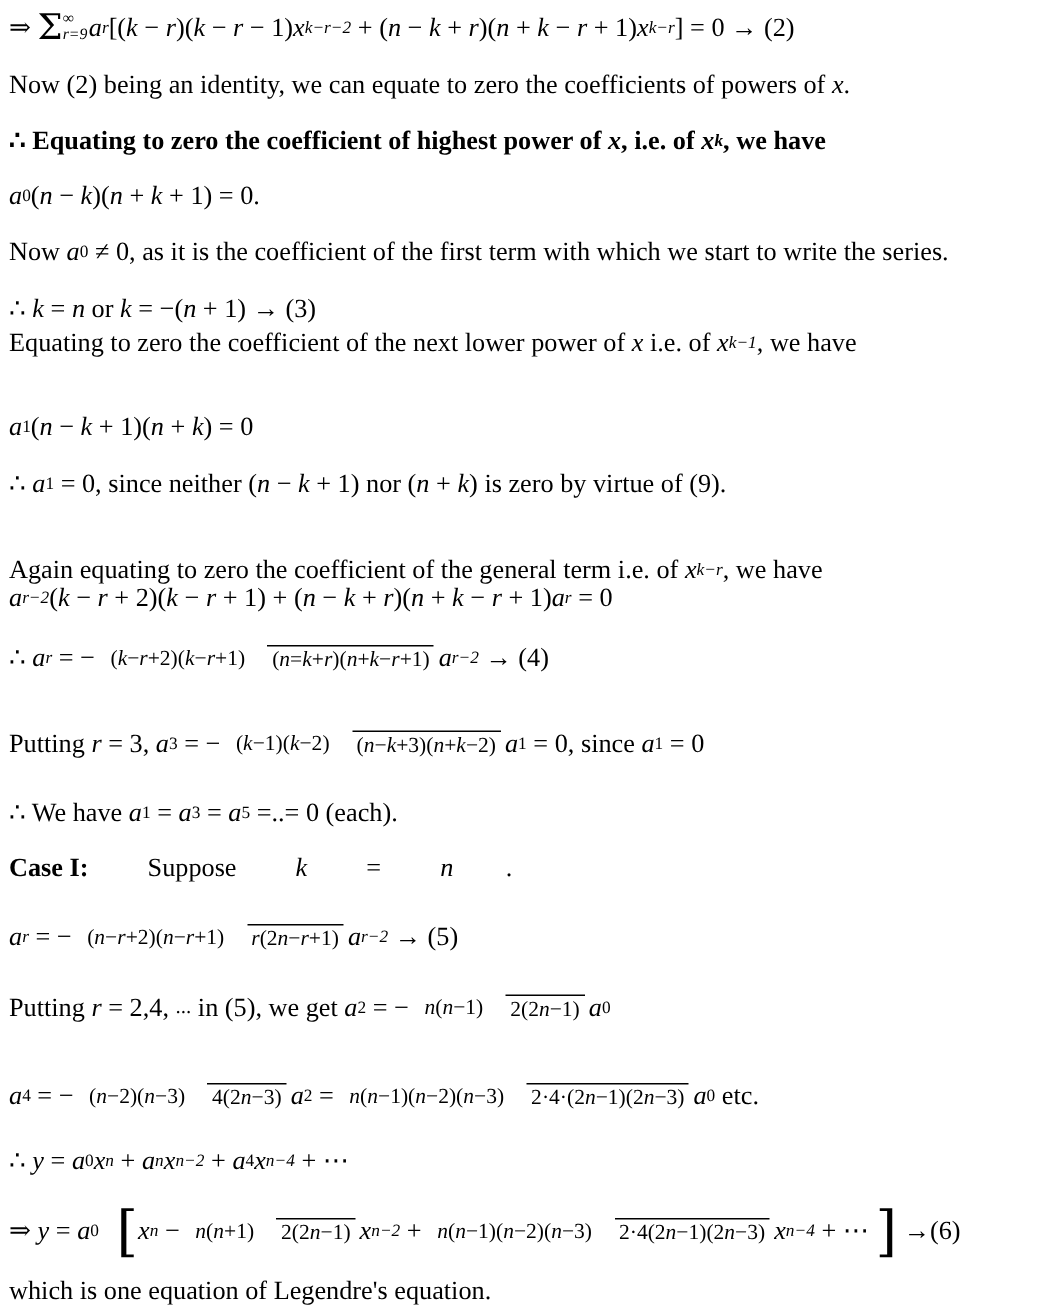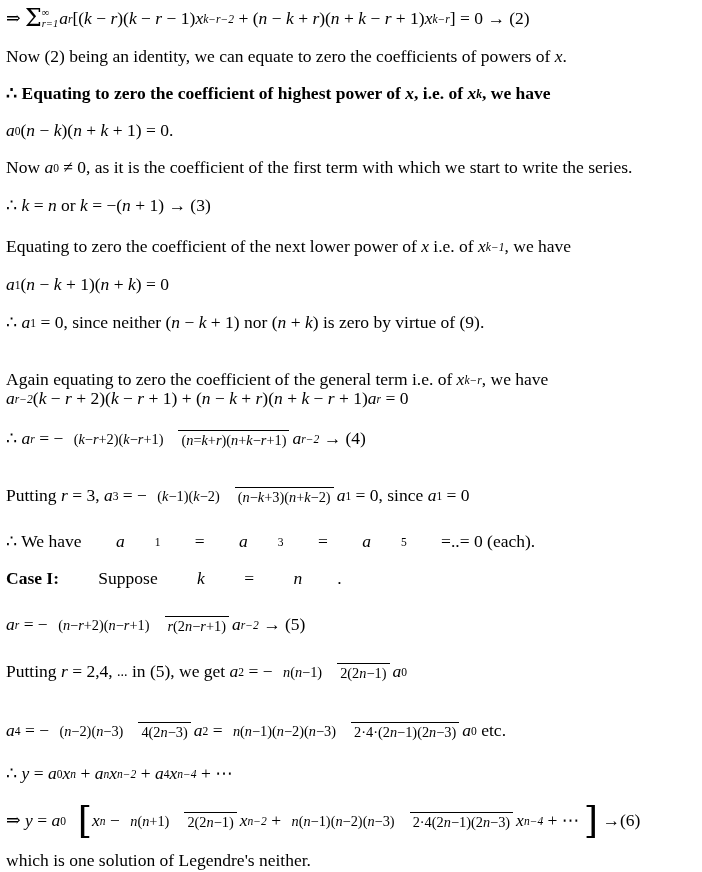--- a/index.html
+++ b/index.html
@@ -103,21 +103,21 @@
 <body>
 
 <div class="page">
 
   <div class="line" style="top:8px;">
     <span class="op">⇒&nbsp;</span>
       <span class="sum">
         <span class="big">Σ</span>
         <span class="lims">
           <span class="top">∞</span>
-          <span class="bot">r=1</span>
+          <span class="bot">r=9</span>
         </span>
       </span>
       <i class="v">a</i>
       <sub class="ix">r</sub>
       <span class="op">[(</span>
       <i class="v">k</i>
       <span class="op">&nbsp;−&nbsp;</span>
       <i class="v">r</i>
       <span class="op">)(</span>
       <i class="v">k</i>
@@ -185,21 +185,21 @@
       <i class="v">k</i>
       <span class="op">&nbsp;=&nbsp;</span>
       <i class="v">n</i>
       <span class="op">&nbsp;or&nbsp;</span>
       <i class="v">k</i>
       <span class="op">&nbsp;=&nbsp;−(</span>
       <i class="v">n</i>
       <span class="op">&nbsp;+&nbsp;1)&nbsp;→&nbsp;(3)</span>
   </div>
 
-  <div class="line" style="top:238px;">
+  <div class="line" style="top:220px;">
     <span class="op">Equating to zero the coefficient of the next lower power of&nbsp;</span>
       <i class="v">x</i>
       <span class="op">&nbsp;i.e. of&nbsp;</span>
       <i class="v">x</i>
       <sup class="ex">k−1</sup>
       <span class="op">, we have</span>
   </div>
 
   <div class="line" style="top:276px;">
     <i class="v">a</i>
@@ -292,21 +292,21 @@
         <span class="den">(<i class="v">n</i>−<i class="v">k</i>+3)(<i class="v">n</i>+<i class="v">k</i>−2)</span>
       </span>
       <i class="v">a</i>
       <sub class="ixn">1</sub>
       <span class="op">&nbsp;=&nbsp;0, since&nbsp;</span>
       <i class="v">a</i>
       <sub class="ixn">1</sub>
       <span class="op">&nbsp;=&nbsp;0</span>
   </div>
 
-  <div class="line" style="top:533px;gap:30px;">
+  <div class="line" style="top:533px;">
     <span class="op">∴ We have&nbsp;</span>
       <i class="v">a</i>
       <sub class="ixn">1</sub>
       <span class="op">&nbsp;=&nbsp;</span>
       <i class="v">a</i>
       <sub class="ixn">3</sub>
       <span class="op">&nbsp;=&nbsp;</span>
       <i class="v">a</i>
       <sub class="ixn">5</sub>
       <span class="op">&nbsp;=..=&nbsp;0 (each).</span>
@@ -414,16 +414,16 @@
         <span class="den">2·4(2<i class="v">n</i>−1)(2<i class="v">n</i>−3)</span>
       </span>
       <i class="v">x</i>
       <sup class="ex">n−4</sup>
       <span class="op">&nbsp;+&nbsp;⋯&nbsp;</span>
       <span class="op" style="font-size:2.1em;line-height:0.5;font-family:'DejaVu Serif',serif;">]</span>
       <span class="op">&nbsp;→(6)</span>
   </div>
 
   <div class="line" style="top:852px;">
-    <span class="op">which is one solution of Legendre's neither.</span>
+    <span class="op">which is one equation of Legendre's equation.</span>
   </div>
 
 </div>
 
 </body></html>

